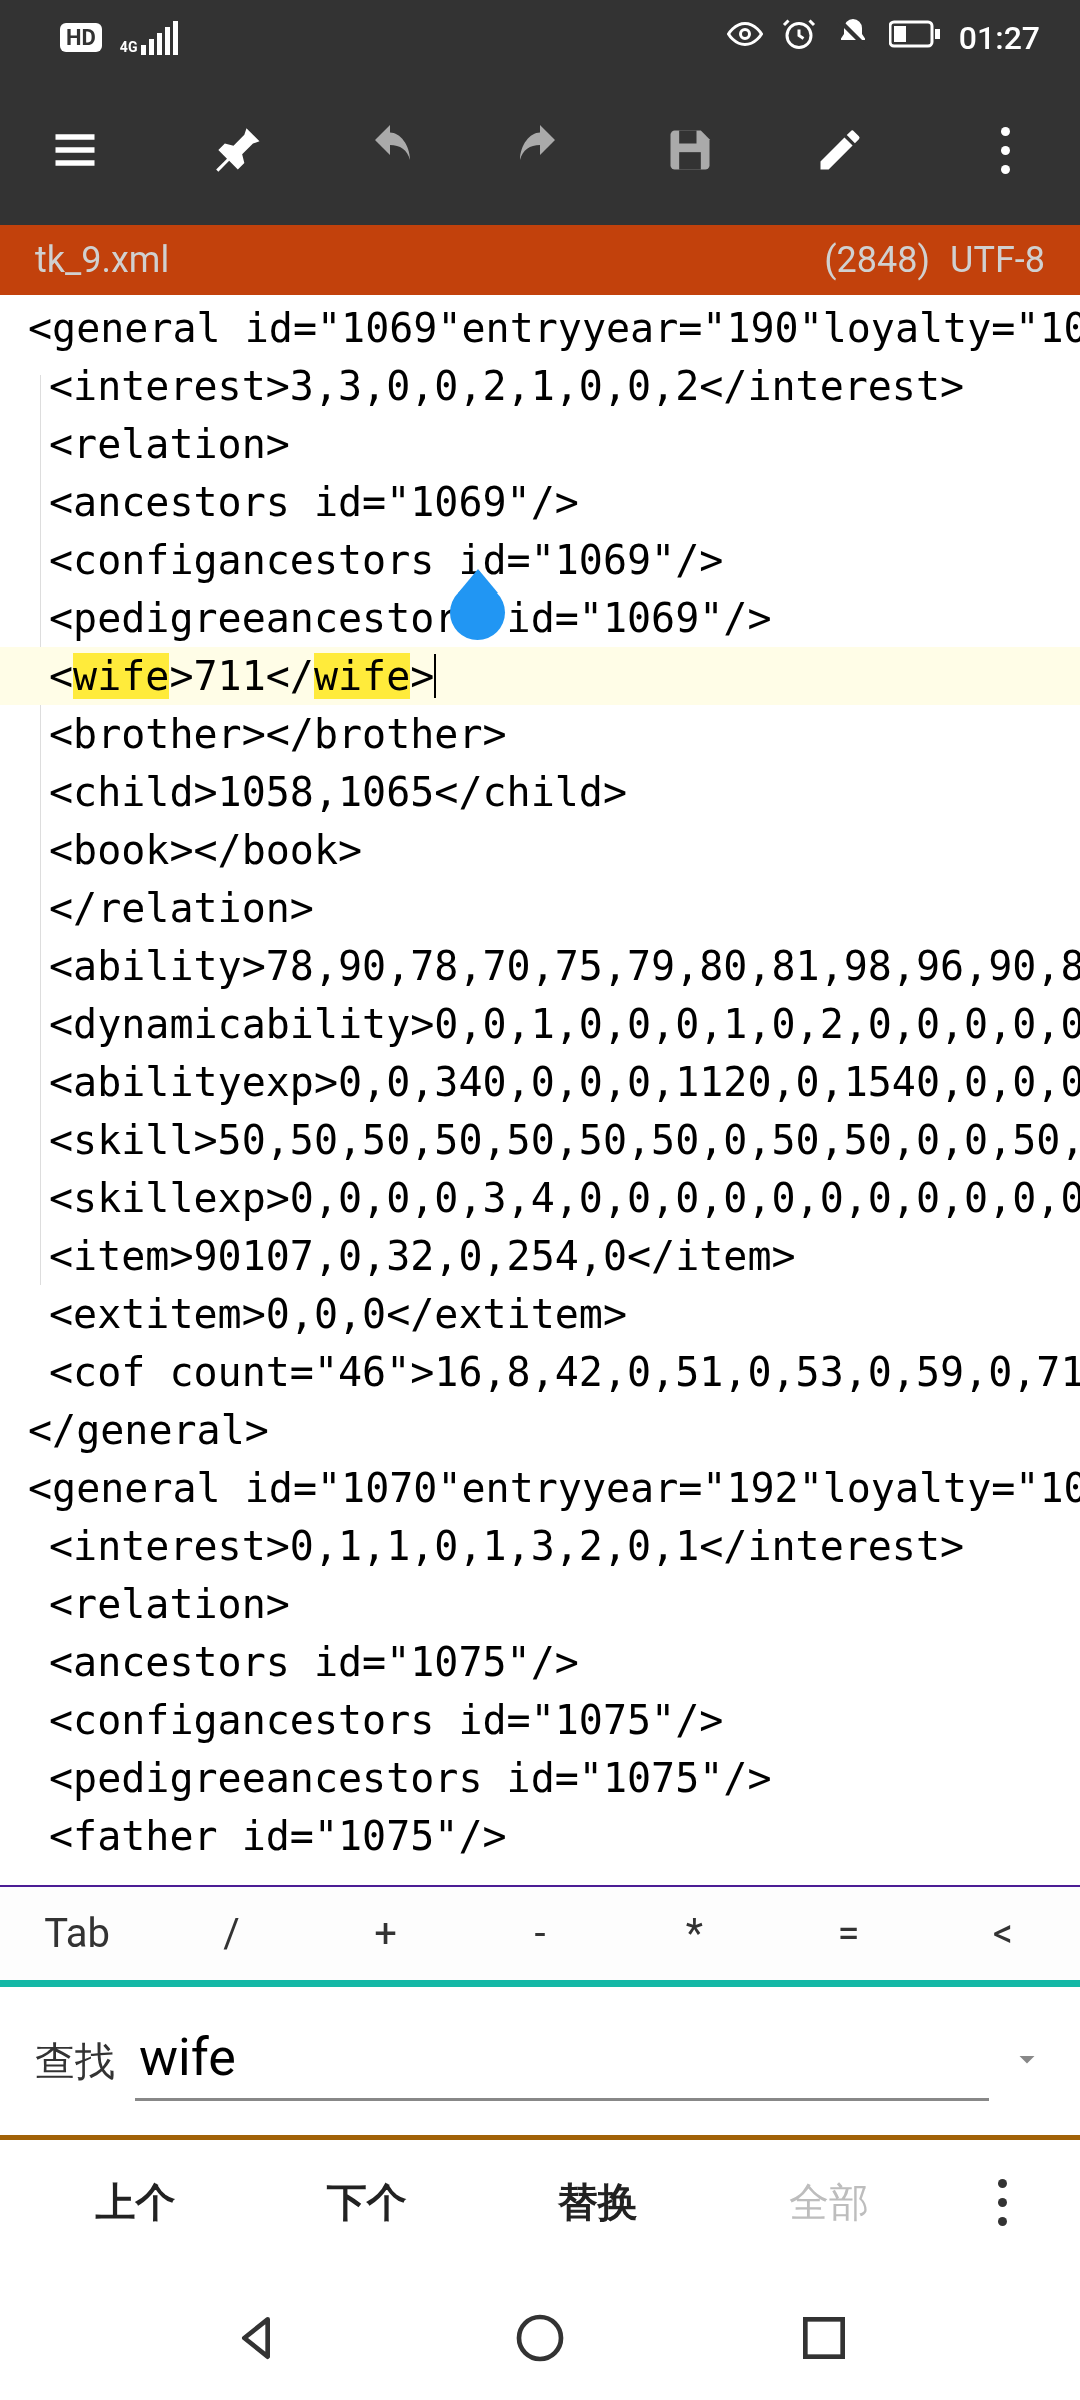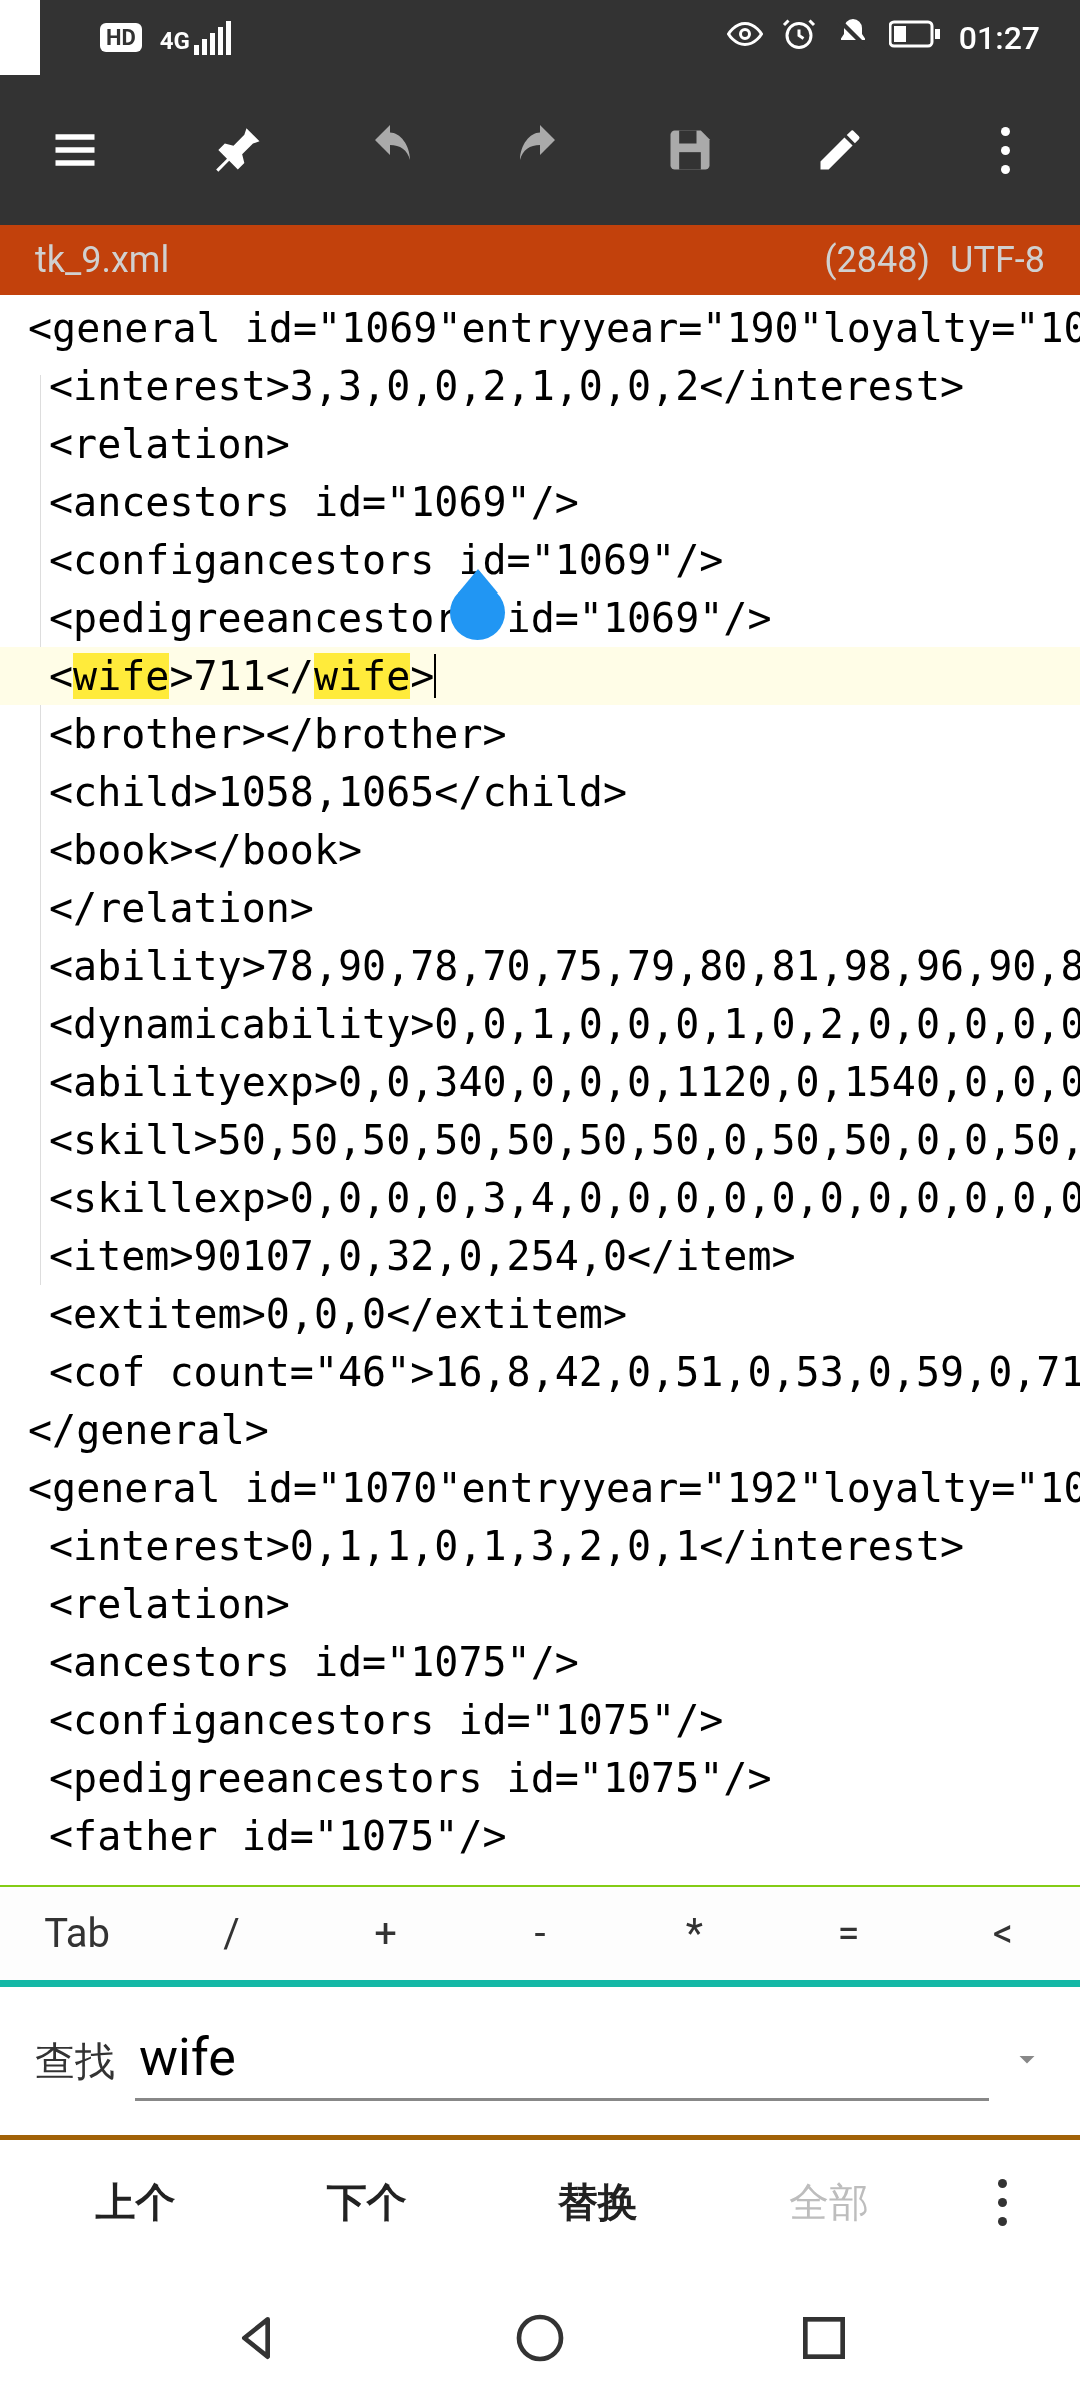--- a/index.html
+++ b/index.html
@@ -1,24 +1,24 @@
 <!DOCTYPE html>
 <html><head>
 <meta charset="utf-8">
 <style>
   * { margin: 0; padding: 0; box-sizing: border-box; }
   html, body { width: 1080px; height: 2400px; font-family: -apple-system, "Segoe UI", Roboto, sans-serif; overflow: hidden; background: #fff; }
   .status-bar {
     height: 75px; background: #333333; color: #fff; display: flex;
     align-items: center; justify-content: space-between; padding: 0 40px 0 60px;
-    font-size: 32px; font-weight: 500; margin-left: 40px;
+    font-size: 32px; font-weight: 500;
   }
   .status-left, .status-right { display: flex; align-items: center; gap: 18px; }
   .badge { background:#fff; color:#333; font-size:22px; font-weight:700; padding:2px 6px; border-radius:6px; }
-  .net { font-size:24px; font-weight:700; display:flex; align-items:flex-end;justify-content:center; }
+  .net { font-size:14px; font-weight:700; display:flex; align-items:flex-end;justify-content:center; }
   .bars { display:flex; align-items:flex-end; gap:3px; margin-left:4px; }
   .bars span { width:5px; background:#fff; }
   .bars span:nth-child(1){height:10px}.bars span:nth-child(2){height:16px}.bars span:nth-child(3){height:22px}.bars span:nth-child(4){height:28px}.bars span:nth-child(5){height:34px}
   .toolbar {
     height: 150px; background: #333333; display:flex; align-items:center;
     justify-content:space-between; padding: 0 45px;
   }
   .tb-group { display:flex; align-items:center; gap:90px; }
   .tb-btn { width:60px; height:60px; display:flex; align-items:center; justify-content:center; color:#fff; }
   .info-bar {
@@ -38,21 +38,21 @@
   .caret { display:inline-block; width:2px; height:44px; background:#000; vertical-align:middle; margin-bottom:6px; }
   .cursor-handle {
     position:absolute; width:55px; height:55px; background:#2196F3;
     border-radius: 50% 50% 50% 50%; left: 450px; top: 290px;
   }
   .cursor-handle::before{
     content:""; position:absolute; top:-16px; left:50%; transform:translateX(-50%);
     border-left:20px solid transparent; border-right:20px solid transparent; border-bottom:24px solid #2196F3;
   }
   .sym-row {
-    height: 95px; border-top:2px solid #84cc16; background:#fdfdfd;
+    height: 95px; border-top:2px solid #4c1d95; background:#fdfdfd;
     display:flex; align-items:center;
   }
   .sym-row > div { flex:1; text-align:center; font-size:40px; color:#333; }
   .search-row {
     height: 155px; background:#fff; display:flex; align-items:center; padding:0 35px; gap:20px;
     border-top:7px solid #14b8a6;
   }
   .search-label { font-size:40px; color:#333; }
   .search-input {
     flex:1; border:none; border-bottom:3px solid #888; font-size:52px; padding:6px 4px 10px;

